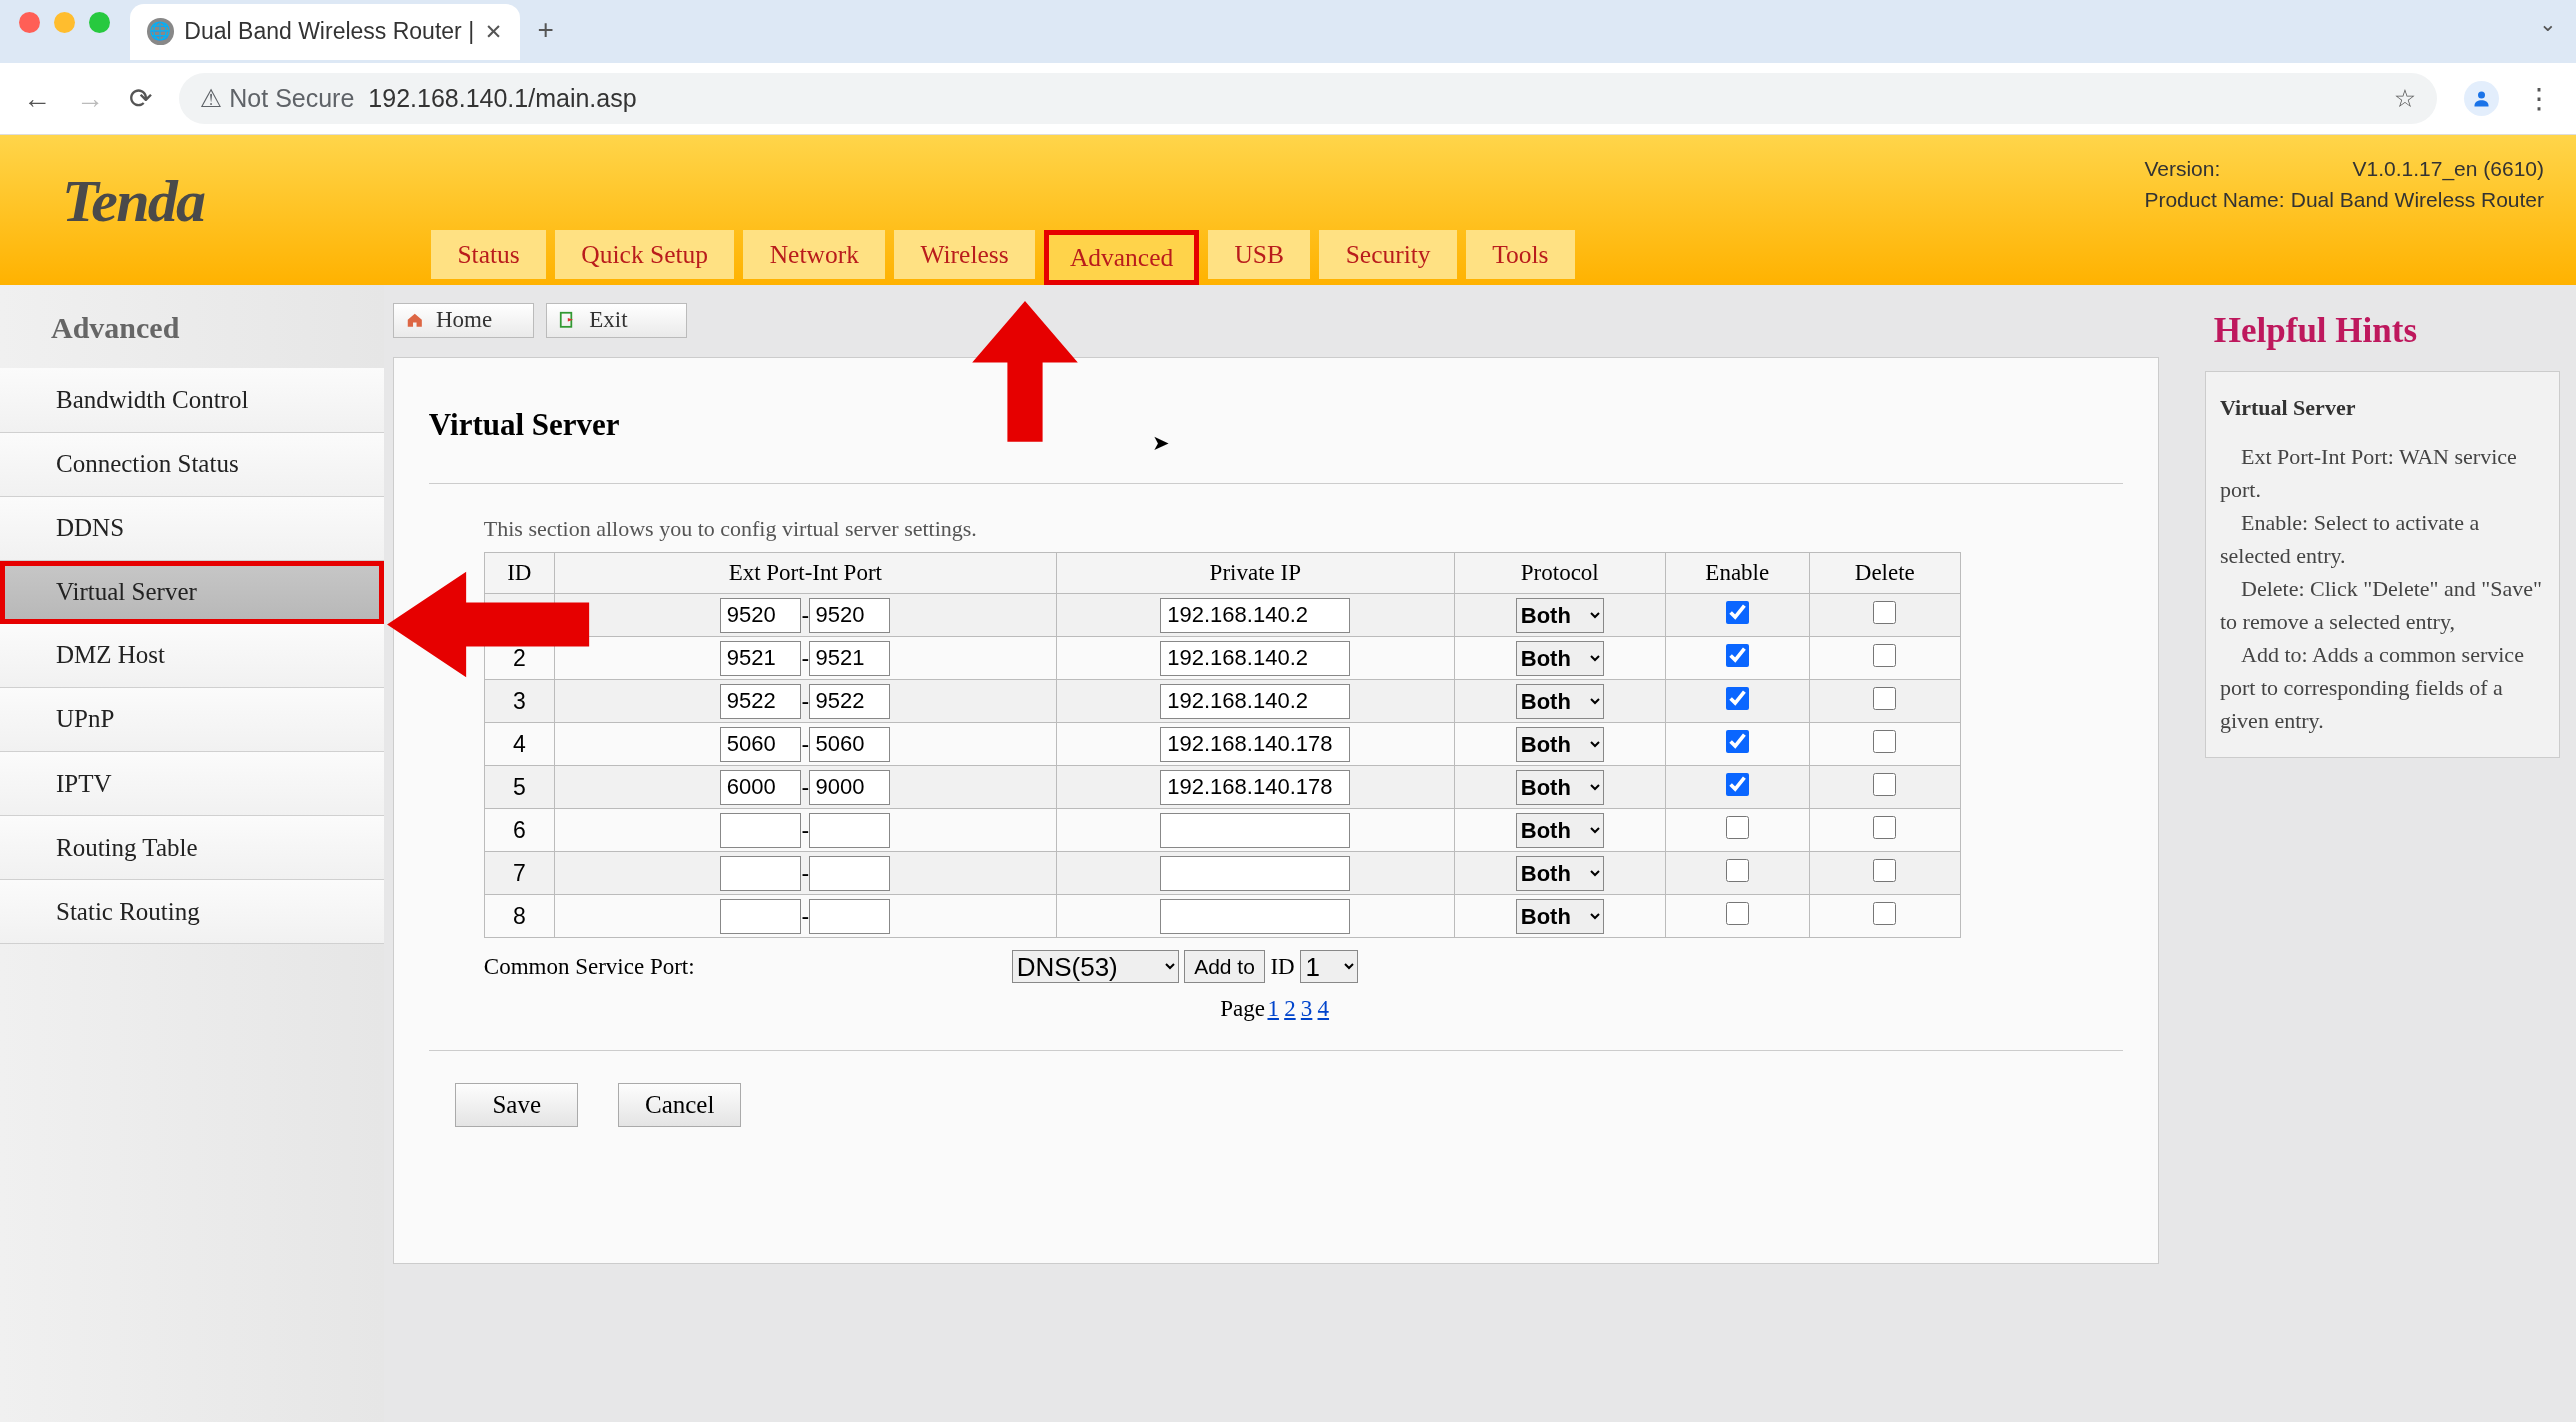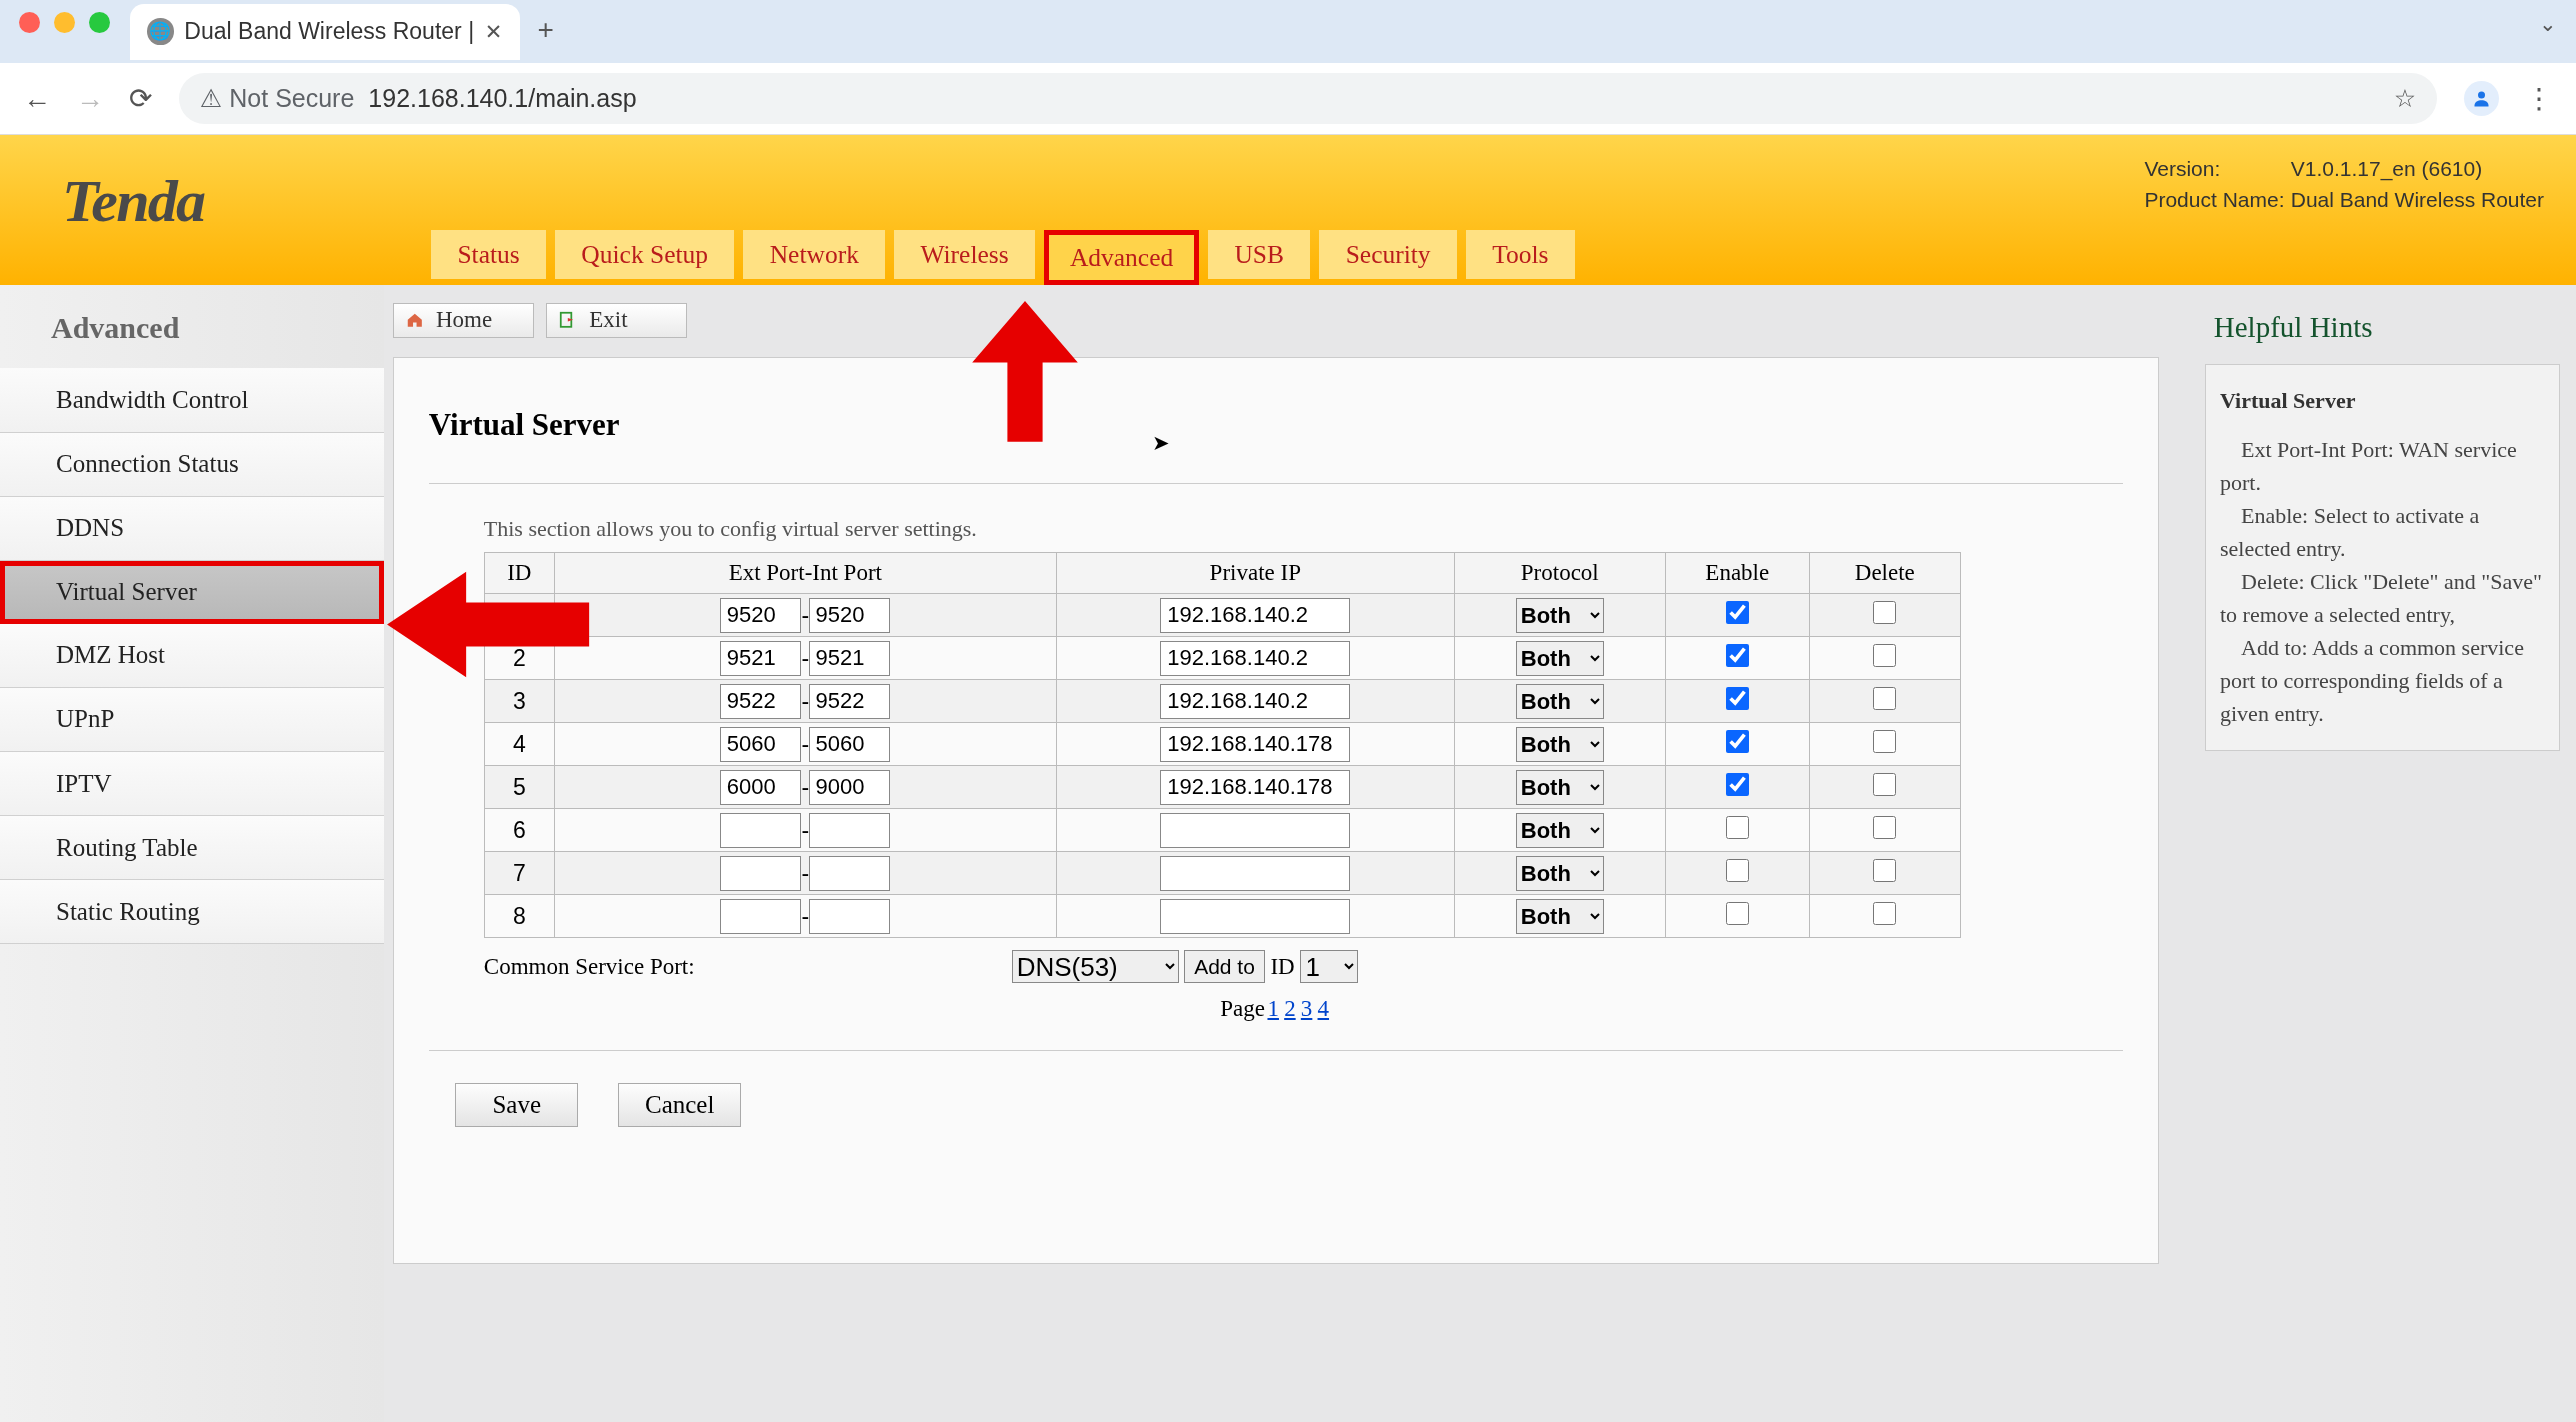--- a/index.html
+++ b/index.html
@@ -24,21 +24,21 @@
   .nav-ico.dim { color:#bbb; }
   .url-pill { background: #f1f3f4; border-radius: 35px; height: 51px; flex: 1; display: flex; align-items: center; padding: 0 21px; font-size: 25px; color: #333; gap: 14px; }
   .not-secure { color: #5f6368; font-weight:500; display:flex; align-items:center; gap:7px; }
   .url-right { margin-left:auto; display:flex; gap:23px; align-items:center; font-size:25px; color:#555;}
   .avatar-ico { width:35px; height:35px; border-radius:50%; background:#e3eefc; display:flex; align-items:center; justify-content:center; color:#1a73e8;}
   
   
   .hdr { background: linear-gradient(#ffd54a, #ffb200); height: 150px; position: relative; }
   .logo { font-family: Georgia, serif; font-style: italic; font-weight: bold; font-size: 60px; color: #4a4a4a; padding: 32px 0 0 62px; letter-spacing:-1.8px;}
   .info-box { position: absolute; right: 32px; top: 17.6px; font-size: 21px; color: #333; }
-  .info-row { display: flex; gap: 5.3px; line-height: 1.5; }
+  .info-row { display: flex; gap: 5.3px; line-height: 1.5; justify-content: space-between; }
   .info-label { min-width: 141px; }
   
   .tabs { position: absolute; left: 431px; bottom: 0; display: flex; gap: 8.8px; }
   .tab-btn { background: #ffe183; border: none; padding: 0 26.4px; height: 49px; font-size: 25.5px; color: #b91c1c; cursor: pointer; font-family: Georgia, serif; }
   .tab-btn.active { background: #ffd34a; border: 5.3px solid #e60000; padding: 0 21px; height: 55px; }
   
   
   .page { display: flex; height: calc(1423px - 63px - 72px - 150px); background: #e7e7e8; }
   
   .sidebar { width: 384px; background: linear-gradient(to right,#f0f0f0,#e6e6e6); }
@@ -76,21 +76,21 @@
   .csp-row button { height: 33px; padding:0 8.8px; font-size: 21px; border:1.8px solid #888; background:#efefef; cursor:pointer;}
   
   .pager { text-align: center; font-size: 23px; margin-top: 12.3px; font-family: Georgia, serif;}
   .pager a { color: #0044cc; text-decoration: underline; margin: 0 2.6px; }
   
   .hr { border: none; border-top: 0.9px solid #ccc; margin: 28px 0 32px 0;}
   .act-btns { padding-left: 26.4px; display:flex; gap: 40px;}
   .act-btn { width: 123px; height: 44px; font-size: 25px; background: linear-gradient(#fdfdfd,#e4e4e4); border:0.9px solid #aaa; cursor:pointer; font-family: Georgia, serif;}
   
   .hints { width: 387px; padding: 0 16px; }
-  .hints-title { font-size: 29px; font-weight: normal; color: #14532d; padding: 26.4px 0 19.4px 8.8px; font-family: Georgia, serif;}
+  .hints-title { font-size: 35px; font-weight: bold; color: #be185d; padding: 26.4px 0 19.4px 8.8px; font-family: Georgia, serif;}
   .hints-card { border: 0.9px solid #ccc; background: #f2f2f2; padding: 19.4px 14px; font-size: 22px; color: #444; line-height:1.5; font-family: Georgia, serif;}
   .hints-sub { font-weight: bold; color: #333; margin-bottom: 16px; }
   .hints-p { text-indent: 21px; }
 
   
   .arrow-tab { position: absolute; left: 937px; top: 301px; pointer-events:none; }
   .arrow-side { position: absolute; left: 387px; top: 563px; pointer-events:none; }
   .cursor-ptr { position:absolute; left:1152px; top:431px; font-size:21px; color:#000; pointer-events:none;}
 </style>
 </head>

